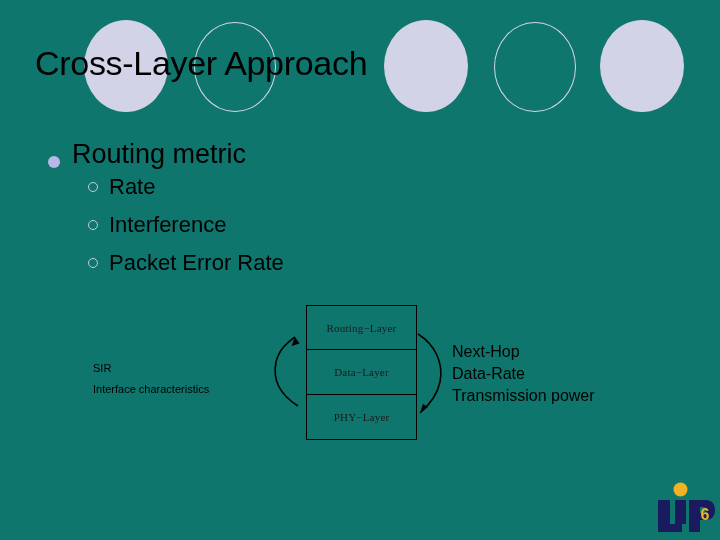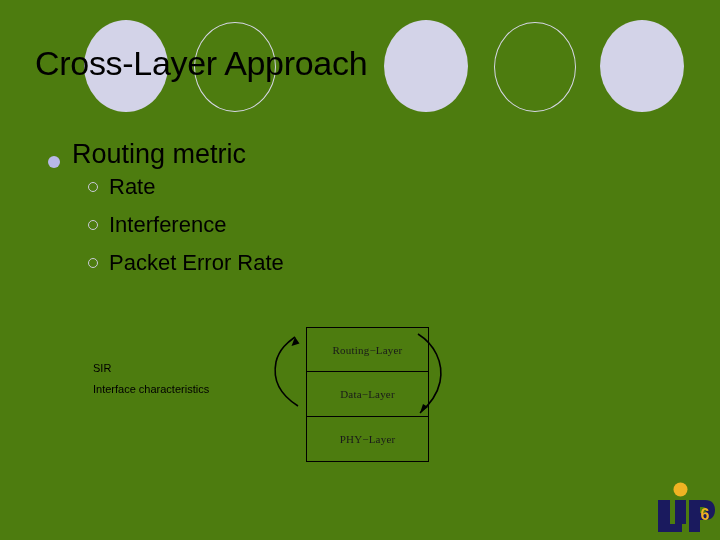--- a/index.html
+++ b/index.html
@@ -7,21 +7,21 @@
     padding: 0;
     background: #ffffff;
   }
   body {
     font-family: "Liberation Sans", sans-serif;
   }
   #slide {
     position: relative;
     width: 720px;
     height: 540px;
-    background: #4d7c0f;
+    background: #0f766e;
     overflow: hidden;
   }
 
   
   .deco-circle {
     position: absolute;
     border-radius: 50%;
     pointer-events: none;
   }
   .deco-filled { background: #d3d3e8; }
@@ -92,24 +92,23 @@
     font-size: 22px;
     color: #000;
     line-height: 1;
     text-align: right;
   }
 
   
   #layer-figure {
     position: absolute;
     left: 306px;
-    top: 327px;
+    top: 305px;
     width: 111px;
     height: 135px;
-    padding-left: 12px;
   }
   #layer-box {
     position: absolute;
     inset: 0;
     border: 1.3px solid #000;
     box-sizing: border-box;
     display: flex;
     flex-direction: column;
   }
   .layer-cell {
@@ -213,20 +212,25 @@
       <div class="layer-cell">Data−Layer</div>
       <div class="layer-cell">PHY−Layer</div>
     </div>
   </div>
 
   <svg class="arrow-svg" id="arrow-right" viewBox="0 0 52 92">
     <path d="M 8 6 C 24 16, 34 34, 30 54 C 27 68, 18 78, 10 85" fill="none" stroke="#000000" stroke-width="1.6"></path>
     <path d="M 10 85 L 18 79 L 13 76 Z" fill="#000000"></path>
   </svg>
 
+  <div id="right-caption">
+    <div>Next-Hop</div>
+    <div>Data-Rate</div>
+    <div>Transmission power</div>
+  </div>
 
   <svg id="logo" viewBox="0 0 60 55">
 
     <circle cx="25.5" cy="9.5" r="7" fill="#f0b323"></circle>
 
     <path d="M 3 20 L 15 20 L 15 44 L 27 44 L 27 52 L 3 52 Z" fill="#1a1a5e"></path>
 
     <path d="M 20 20 L 31 20 L 31 44 L 20 44 Z" fill="#1a1a5e"></path>
 
     <path d="M 34 20 L 50 20 C 57 20, 60 24, 60 30 C 60 36, 57 40, 50 40 L 45 40 L 45 52 L 34 52 Z

